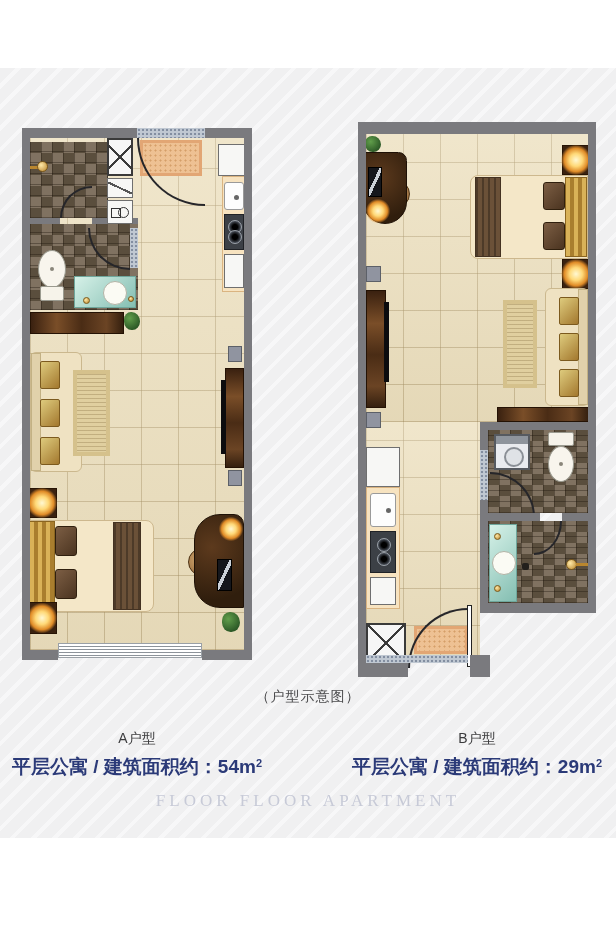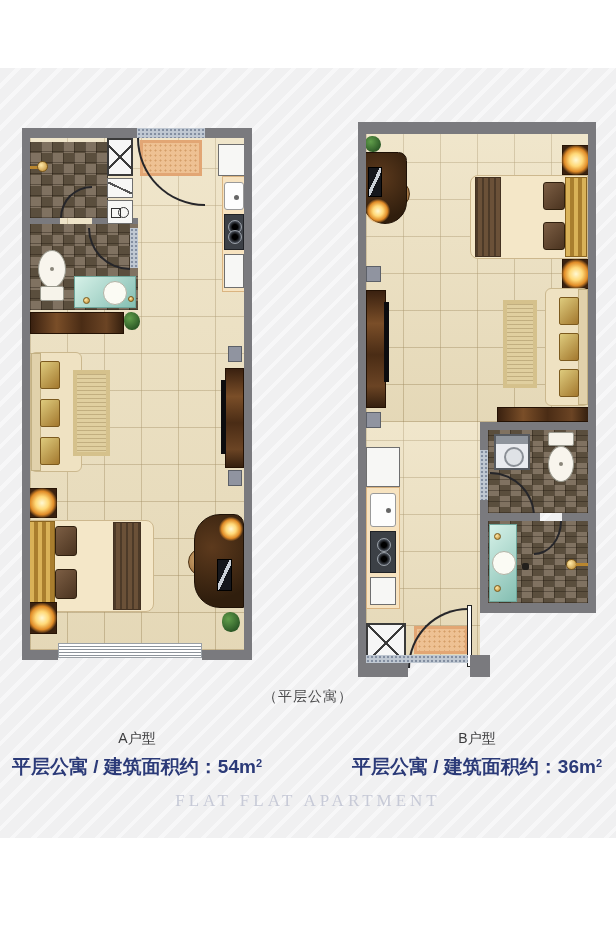--- a/index.html
+++ b/index.html
@@ -249,25 +249,25 @@
   <div class="abs wall" style="left:122px;top:300px;width:8px;height:28px;"></div>
   <div class="abs thresh" style="left:122px;top:328px;width:8px;height:50px;"></div>
   <div class="abs wall" style="left:122px;top:378px;width:8px;height:113px;"></div>
   <div class="abs wall" style="left:122px;top:481px;width:116px;height:10px;"></div>
   <div class="abs wall" style="left:130px;top:391px;width:52px;height:8px;"></div>
   <div class="abs wall" style="left:204px;top:391px;width:26px;height:8px;"></div>
   <div class="abs wall" style="left:0;top:541px;width:50px;height:14px;"></div>
   <div class="abs wall" style="left:112px;top:533px;width:20px;height:22px;"></div>
 </div>
 
-<div class="abs caption">（平层公寓）</div>
+<div class="abs caption">（户型示意图）</div>
 
 <div class="abs unit-name" style="left:17px;">A户型</div>
 <div class="abs unit-name" style="left:357px;">B户型</div>
 
 <div class="abs unit-line" style="left:7px;">
   <span>平层公寓 / 建筑面积约：</span><span>54m</span><span class="sup">2</span>
 </div>
 <div class="abs unit-line" style="left:347px;">
-  <span>平层公寓 / 建筑面积约：</span><span>36m</span><span class="sup">2</span>
-</div>
-
-<div class="abs footer">FLAT FLAT APARTMENT</div>
+  <span>平层公寓 / 建筑面积约：</span><span>29m</span><span class="sup">2</span>
+</div>
+
+<div class="abs footer">FLOOR FLOOR APARTMENT</div>
 
 </body></html>

